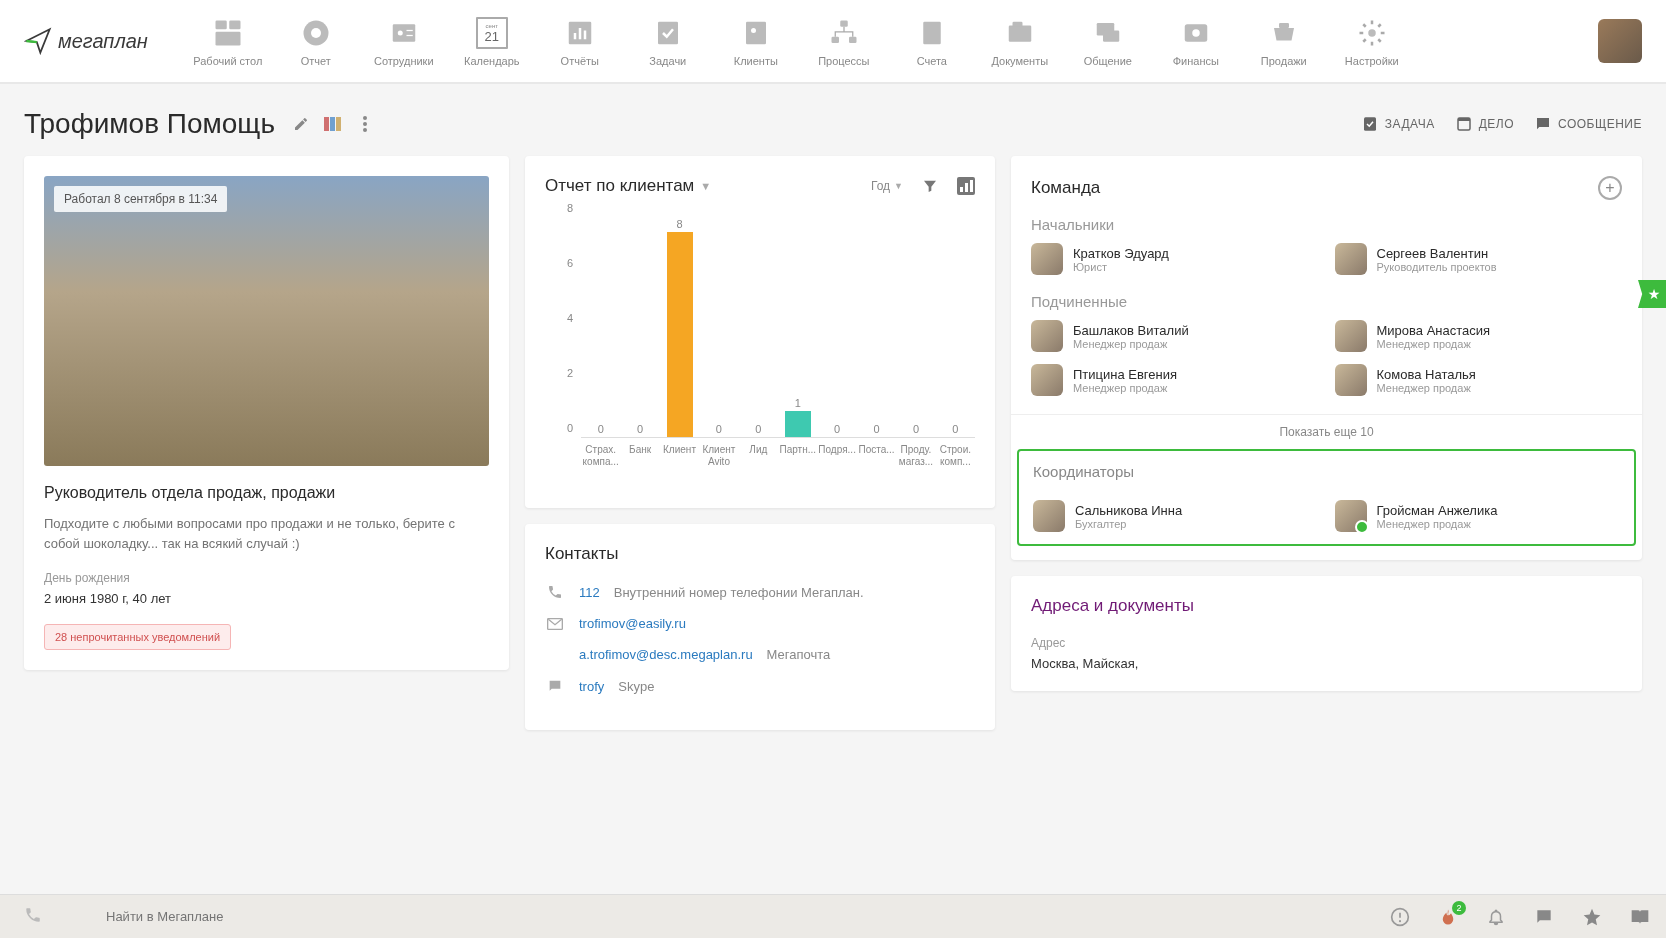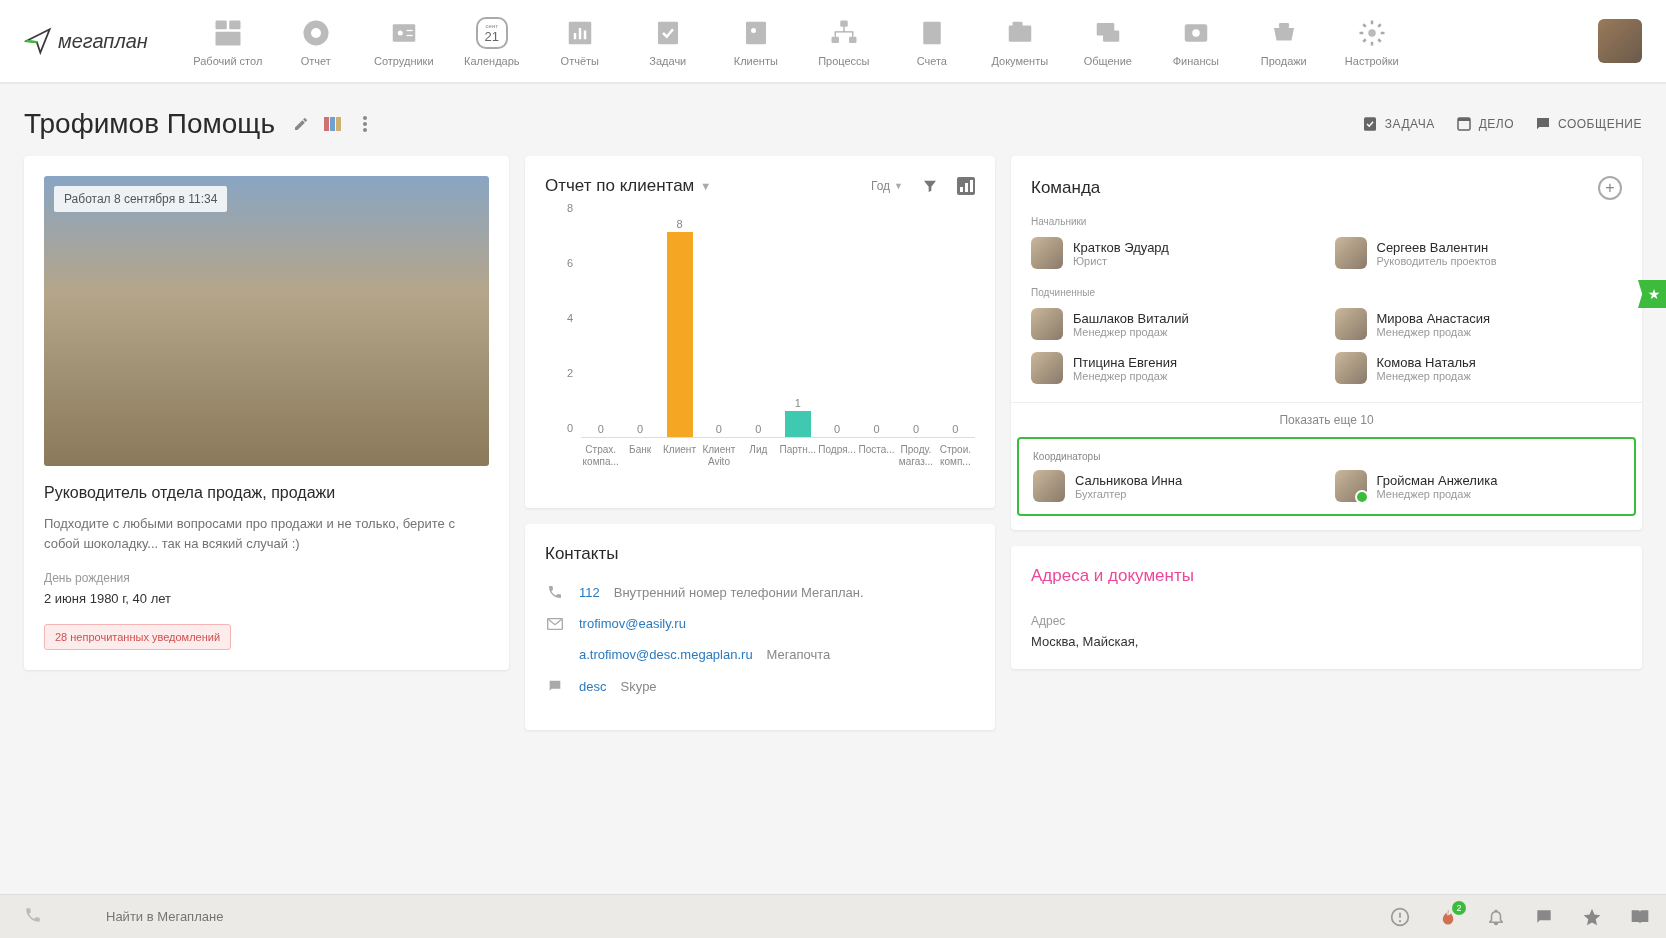--- a/index.html
+++ b/index.html
@@ -56,33 +56,33 @@
 
 .contacts-title { font-size: 17px; color: #2a2a2a; margin-bottom: 20px; }
 .contact-row { display: flex; align-items: center; gap: 14px; margin-bottom: 16px; font-size: 13px; }
 .contact-row .ci { width: 20px; color: #999; display:flex; align-items:center; justify-content:center;}
 .contact-row .link { color: #2a7abf; }
 .contact-row .meta { color: #888; }
 
 .team-head { display: flex; align-items: center; margin-bottom: 16px; gap: 46px; }
 .team-title { font-size: 17px; color: #2a2a2a; }
 .add-btn { margin-left: auto; width: 24px; height: 24px; border: 2px solid #aaa; border-radius: 50%; display: flex; align-items: center; justify-content: center; color: #888; cursor: pointer; font-size: 16px; line-height: 1;}
-.group-label { font-size: 10px; color: #999; margin-bottom: 10px; }
+.group-label { font-size: 15px; color: #999; margin-bottom: 10px; }
 .people-grid { display: grid; grid-template-columns: 1fr 1fr; gap: 12px 16px; margin-bottom: 18px; }
 .person { display: flex; align-items: center; gap: 10px; }
 .person .pav { width: 32px; height: 32px; border-radius: 6px; background: linear-gradient(135deg,#c9b89a,#8a7a6a); position: relative; flex-shrink: 0;}
 .person .pav.online::after { content:''; position:absolute; bottom:-2px; right:-2px; width:10px; height:10px; background:#3dbb3d; border-radius:50%; border:2px solid #fff; }
 .person .pinfo { display: flex; flex-direction: column; }
 .person .pname { font-size: 13px; color: #2a2a2a; }
 .person .prole { font-size: 11px; color: #999; }
 .show-more { text-align: center; font-size: 12px; color: #888; padding: 10px 0; border-top: 1px solid #eee; cursor: pointer; margin: 0 -20px; }
 .coord-box { border: 2px solid #3dbb3d; border-radius: 4px; padding: 12px 14px; margin: 0 -14px; }
-.coord-box .group-label { color: #888; margin-bottom: 8px; }
-
-.addr-title { font-size: 17px; color: #ec4899; margin-bottom: 28px; }
+.coord-box .group-label { color: #888; margin-bottom: 20px; }
+
+.addr-title { font-size: 17px; color: #701a75; margin-bottom: 20px; }
 .addr-label { font-size: 12px; color: #999; margin-bottom: 6px; }
 .addr-value { font-size: 13px; color: #333; }
 
 .ribbon-star { position: absolute; right: 0; top: 280px; width: 28px; height: 28px; background: #3dbb3d; color: #fff; display: flex; align-items: center; justify-content: center; font-size: 14px; clip-path: polygon(0 0, 100% 0, 100% 100%, 0 100%, 15% 50%); padding-left: 4px; }
 
 .bottombar { position: absolute; bottom: 0; left: 0; right: 0; height: 44px; background: #eceae6; display: flex; align-items: center; padding: 0 16px; border-top: 1px solid #ddd; }
 .bb-left { display: flex; align-items: center; gap: 16px; flex: 1; }
 .bb-phone { color: #bbb; padding: 0 40px 0 8px;}
 .bb-search { flex: 1; max-width: 800px; border: none; background: transparent; font-size: 13px; color: #888; padding: 8px; outline: none; }
 .bb-icons { display: flex; gap: 28px; align-items: center; color: #888; }
@@ -126,21 +126,21 @@
             <rect x="3" y="5" width="18" height="14" rx="1"></rect>
             <circle cx="9" cy="12" r="2" fill="#fff"></circle>
             <line x1="14" y1="10" x2="19" y2="10" stroke="#fff"></line>
             <line x1="14" y1="14" x2="19" y2="14" stroke="#fff"></line>
           </svg>
         </div>
         <div class="label">Сотрудники</div>
       </div>
       <div class="nav-item">
         <div class="icon">
-          <div style="width:32px;height:32px;border:2px solid #aaa;border-radius:10px;display:flex;flex-direction:column;align-items:center;justify-content:center;">
+          <div style="width:32px;height:32px;border:2px solid #aaa;border-radius:1px;display:flex;flex-direction:column;align-items:center;justify-content:center;">
             <div style="font-size:6px;color:#888;">сент</div>
             <div style="font-size:13px;color:#666;font-weight:500;">21</div>
           </div>
         </div>
         <div class="label">Календарь</div>
       </div>
       <div class="nav-item">
         <div class="icon">
           <svg width="30" height="30" viewBox="0 0 24 24" fill="#bbb">
             <rect x="3" y="3" width="18" height="18" rx="1"></rect>
@@ -407,21 +407,21 @@
         <div class="ci"></div>
         <span class="link">a.trofimov@desc.megaplan.ru</span>
         <span class="meta">Мегапочта</span>
       </div>
       <div class="contact-row">
         <div class="ci">
             <svg width="16" height="16" viewBox="0 0 24 24">
               <path d="M4 4h16v12H7l-3 3V4z" fill="#aaa"></path>
             </svg>
           </div>
-        <span class="link">desc</span>
+        <span class="link">trofy</span>
         <span class="meta">Skype</span>
       </div>
     </div>
   </div>
 
   <div class="col3">
     <div class="card" style="padding-bottom:14px;">
       <div class="team-head">
         <div class="team-title">Команда</div>
         <div class="add-btn">+</div>

